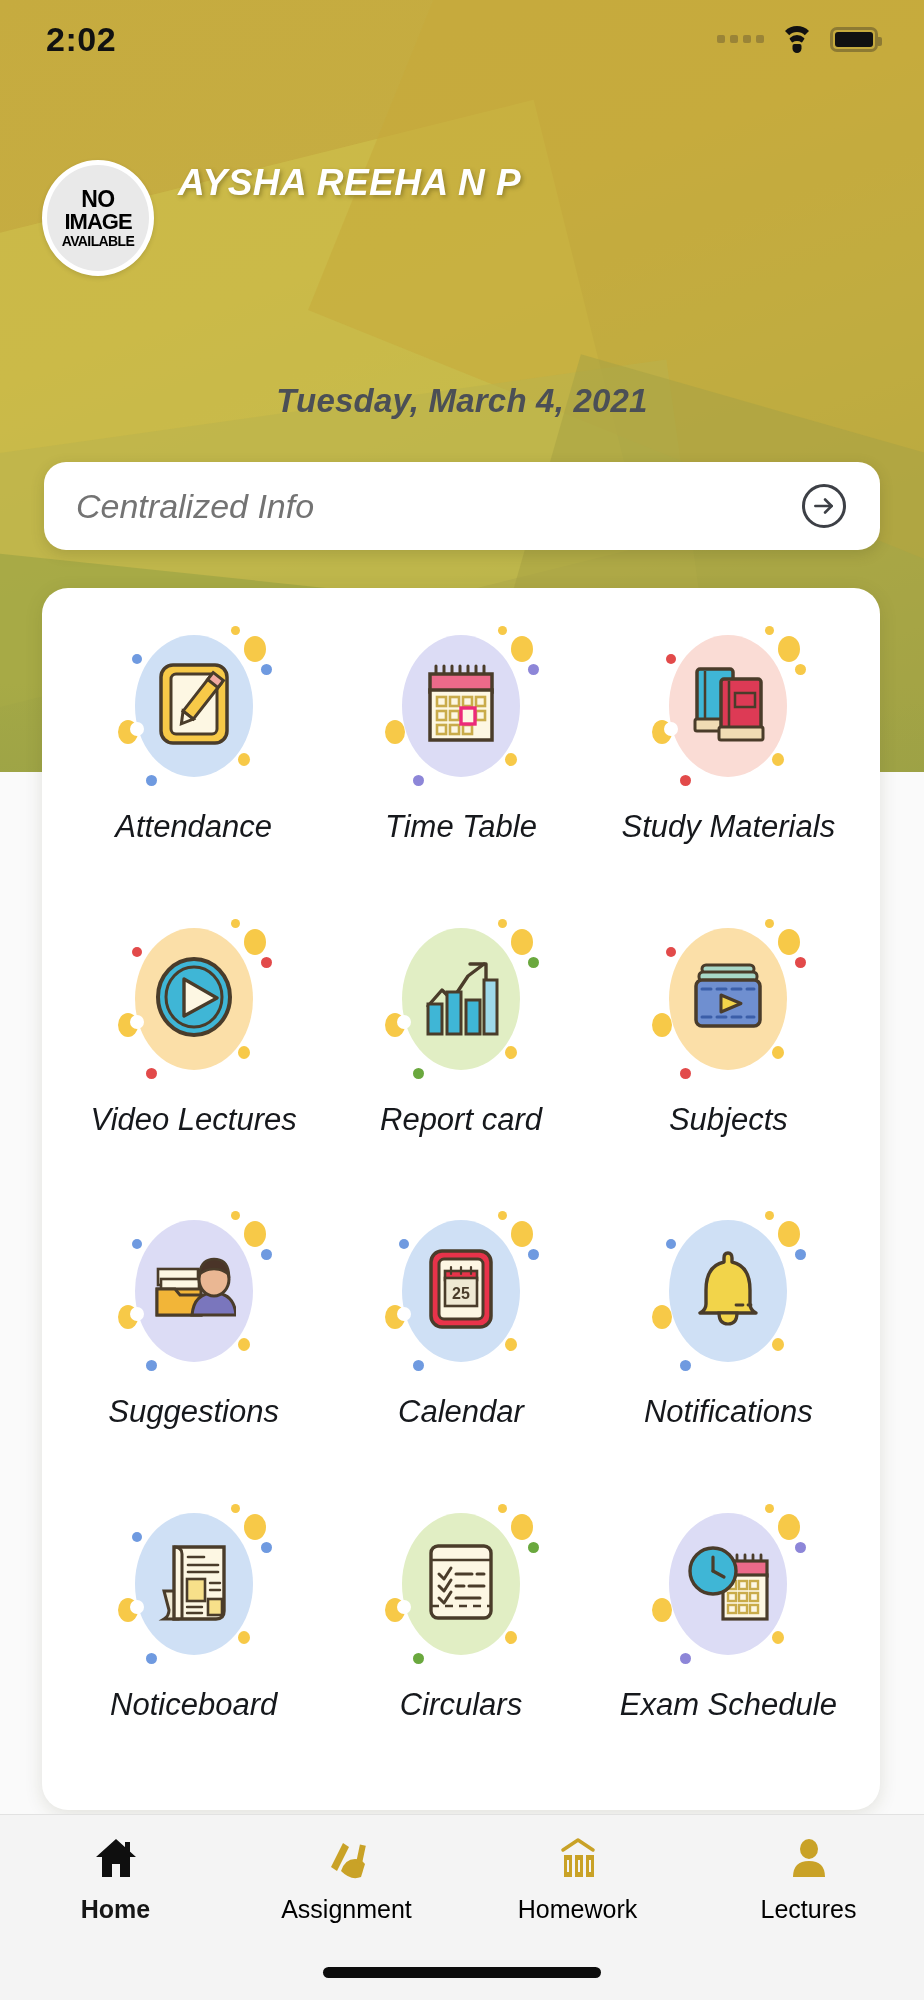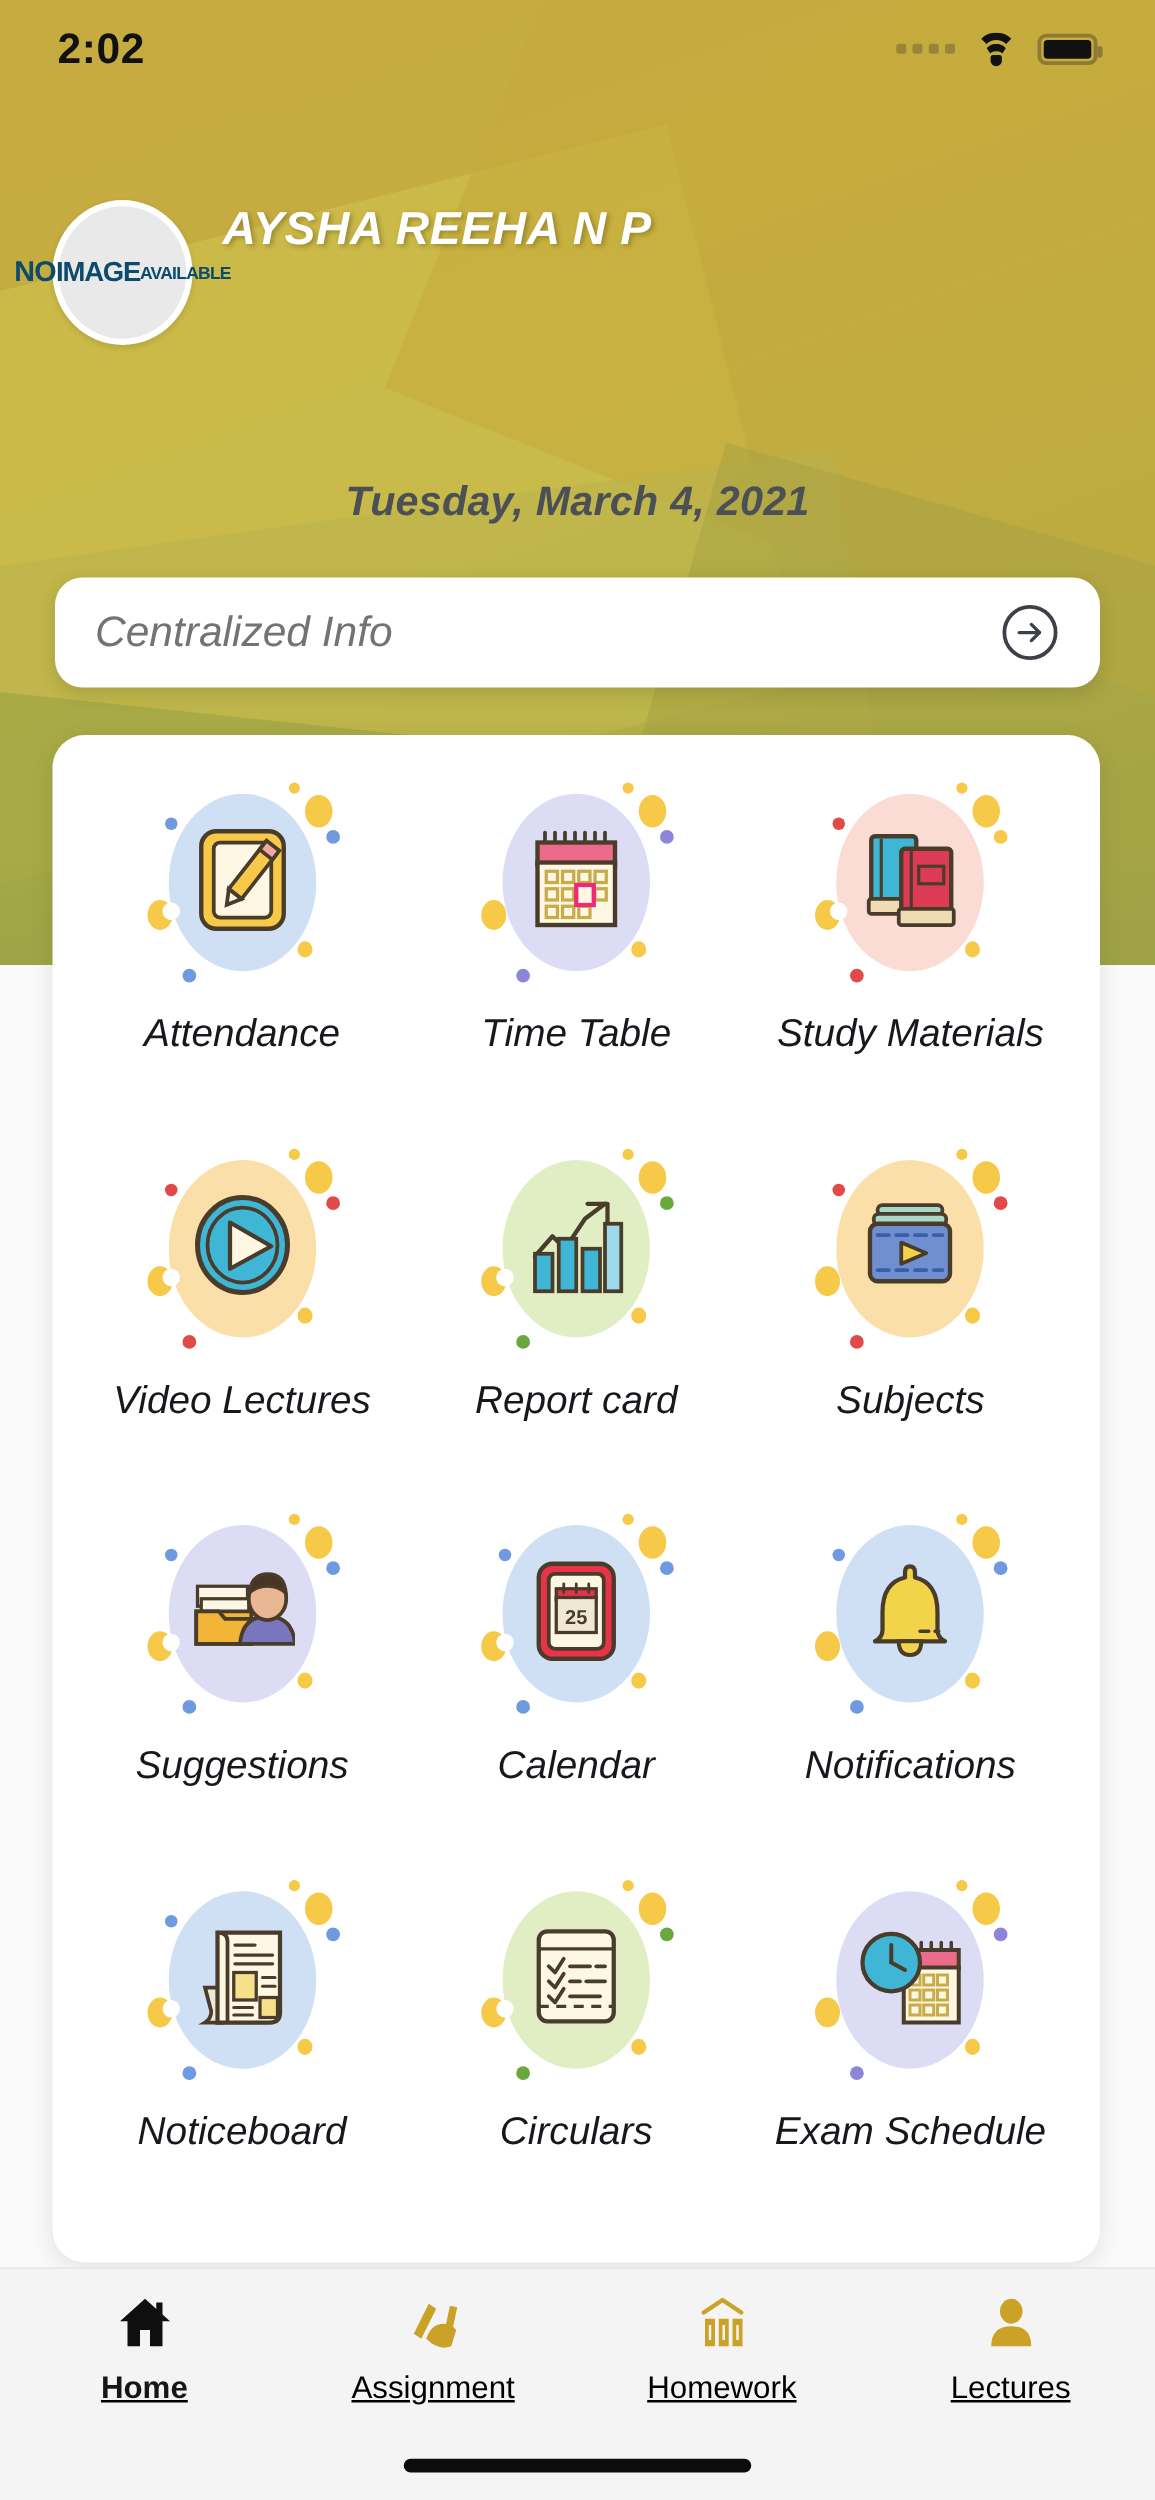--- a/index.html
+++ b/index.html
@@ -71,22 +71,22 @@
                     width:4px; height:9px; background:#8d7a33; border-radius:0 2px 2px 0; }
 
   
   .profile {
     position:absolute; left:42px; top:160px; z-index:10;
     display:flex; align-items:flex-start; gap:24px;
   }
   .avatar {
     width:112px; height:116px; border-radius:50%;
     background:#e9e9e9; border:5px solid #ffffff;
-    display:flex; align-items:center; justify-content:center;
-    color:#0c4a6e; font-weight:800; line-height:1.02; flex:none;
+    display:flex; flex-direction:column; align-items:center; justify-content:center;
+    color:#000000; font-weight:800; line-height:1.02; flex:none;
     box-shadow: 0 2px 5px rgba(0,0,0,.12);
   }
   .avatar .l1 { font-size:23px; letter-spacing:-.5px; }
   .avatar .l2 { font-size:22px; letter-spacing:-1px; }
   .avatar .l3 { font-size:14px; letter-spacing:-.6px; }
   .pname {
     font-size:37px; font-weight:700; font-style:italic; color:#fff;
     letter-spacing:.5px; line-height:1.05; margin-top:4px;
     text-shadow: 2px 2px 4px rgba(90,80,20,.45);
     white-space:nowrap;
@@ -160,21 +160,21 @@
     text-align:center; line-height:1.1; white-space:nowrap;
   }
 
   
   .bottomnav {
     position:absolute; left:0; bottom:0; width:924px; height:186px;
     background:#f4f4f4; border-top:1px solid #e2e2e2; z-index:30;
     display:flex; align-items:flex-start; padding-top:22px;
   }
   .navitem {
-    flex:1; display:flex; flex-direction:column; align-items:center; gap:12px;text-decoration:underline;
+    flex:1; display:flex; flex-direction:column; align-items:center; gap:12px;
   }
   .navitem .nlabel { font-size:25px; }
   .navitem.active .nlabel { color:#161616; font-weight:600; }
   .navitem .nlabel { color:#000000; }
   .homebar {
     position:absolute; left:50%; transform:translateX(-50%); bottom:22px;
     width:278px; height:11px; background:#0c0c0c; border-radius:6px; z-index:31;
   }
 </style>
 </head>

